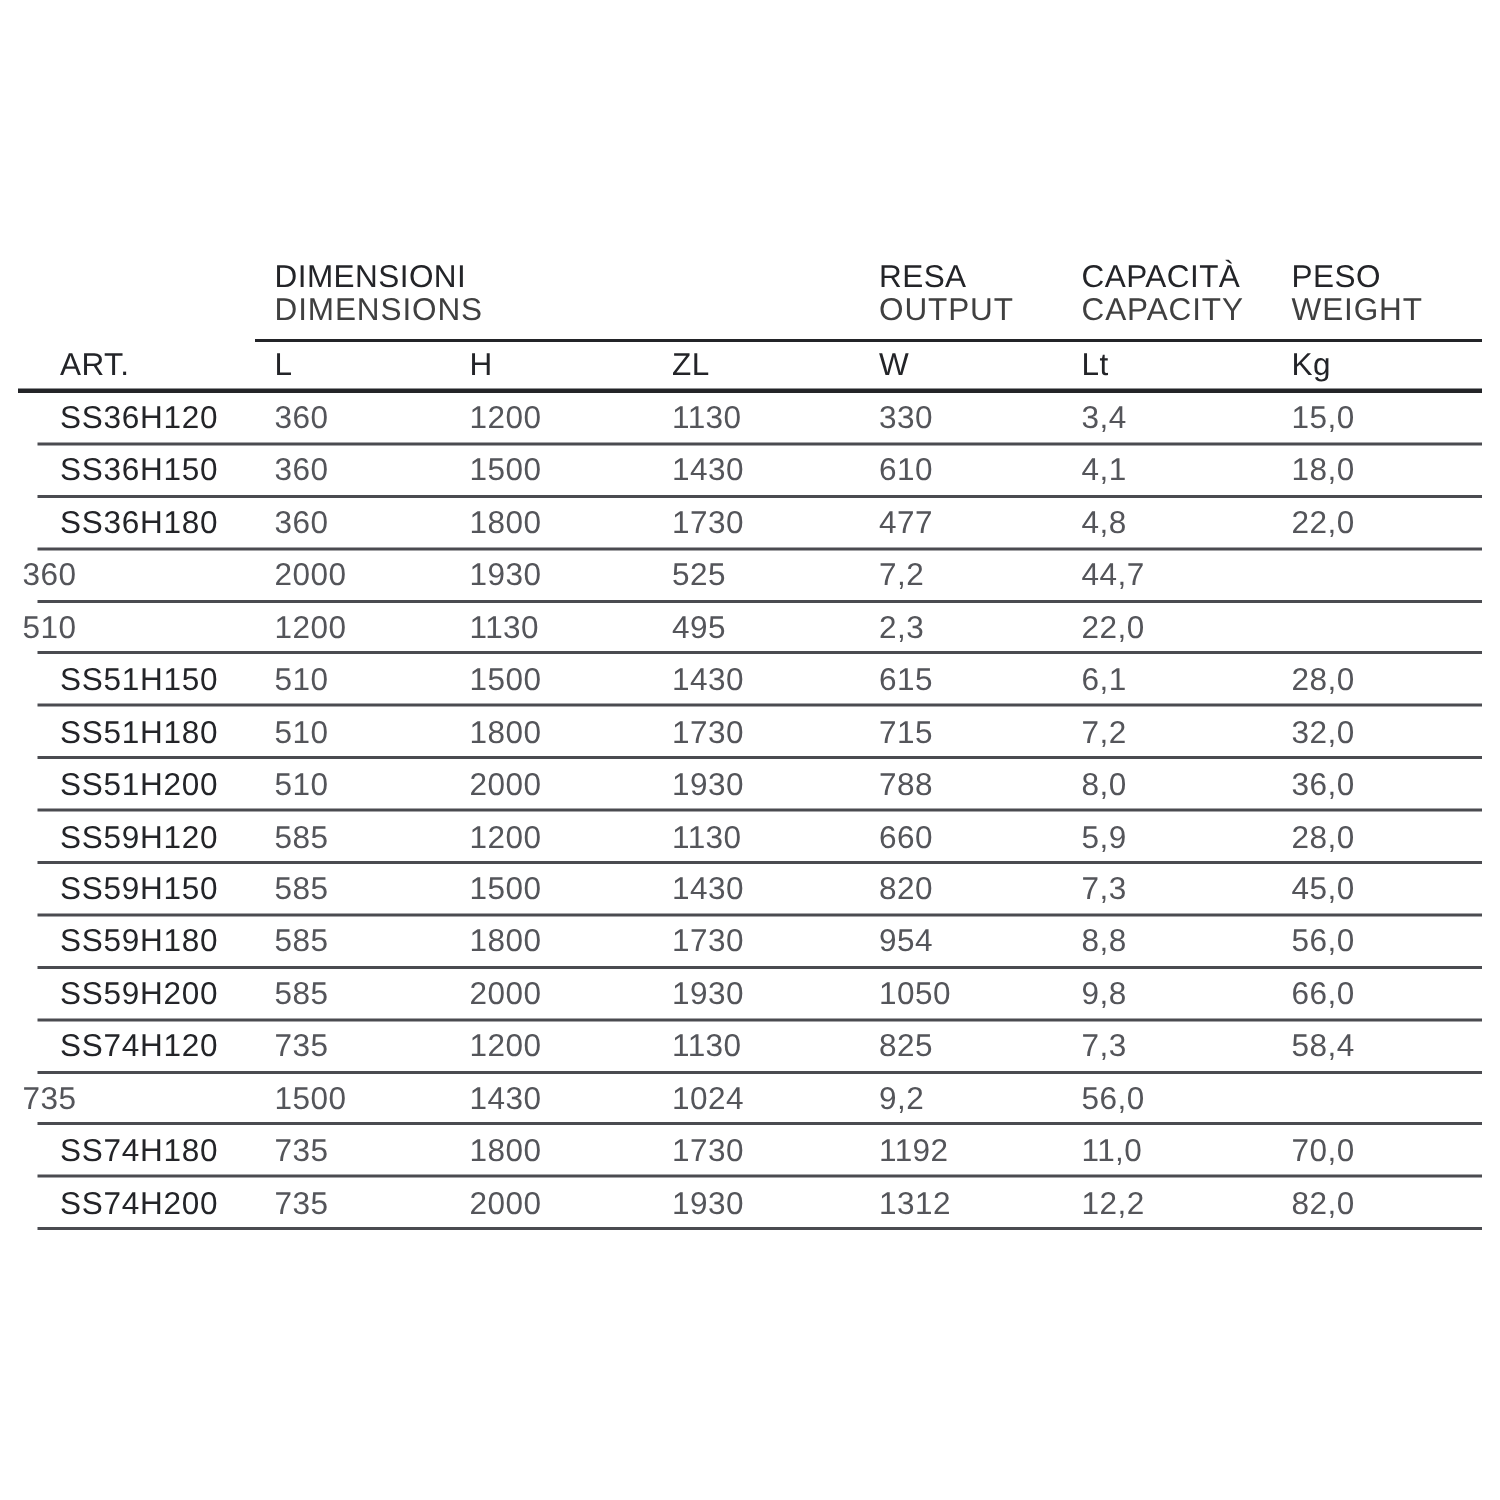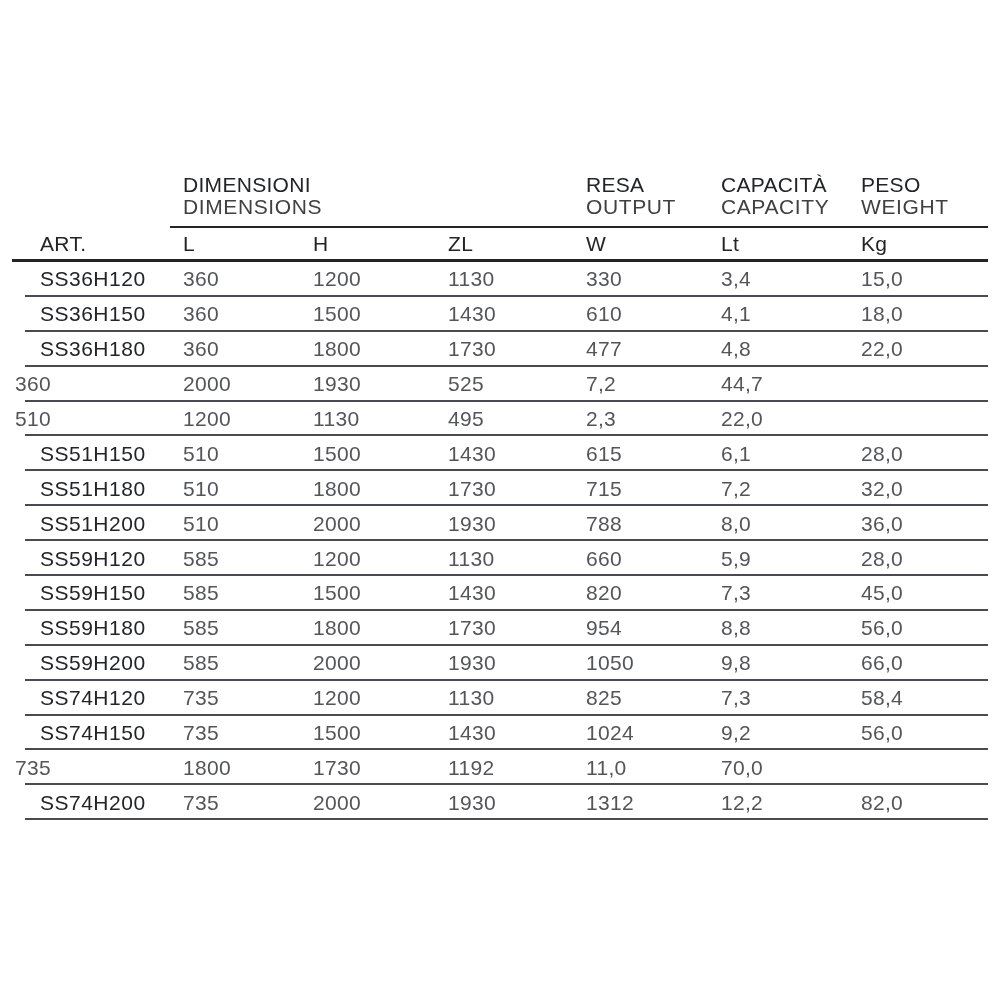--- a/index.html
+++ b/index.html
@@ -240,29 +240,29 @@
         <div class="grid-row trow">
           <div class="cell col-art">SS74H120</div>
           <div class="cell col-l">735</div>
           <div class="cell col-h">1200</div>
           <div class="cell col-zl">1130</div>
           <div class="cell col-w">825</div>
           <div class="cell col-lt">7,3</div>
           <div class="cell col-kg">58,4</div>
         </div>
         <div class="grid-row trow">
-          <div class="cell col-art">SS74H150</div>
           <div class="cell col-l">735</div>
           <div class="cell col-h">1500</div>
           <div class="cell col-zl">1430</div>
           <div class="cell col-w">1024</div>
           <div class="cell col-lt">9,2</div>
           <div class="cell col-kg">56,0</div>
         </div>
         <div class="grid-row trow">
+          <div class="cell col-art">SS74H180</div>
           <div class="cell col-l">735</div>
           <div class="cell col-h">1800</div>
           <div class="cell col-zl">1730</div>
           <div class="cell col-w">1192</div>
           <div class="cell col-lt">11,0</div>
           <div class="cell col-kg">70,0</div>
         </div>
         <div class="grid-row trow">
           <div class="cell col-art">SS74H200</div>
           <div class="cell col-l">735</div>

